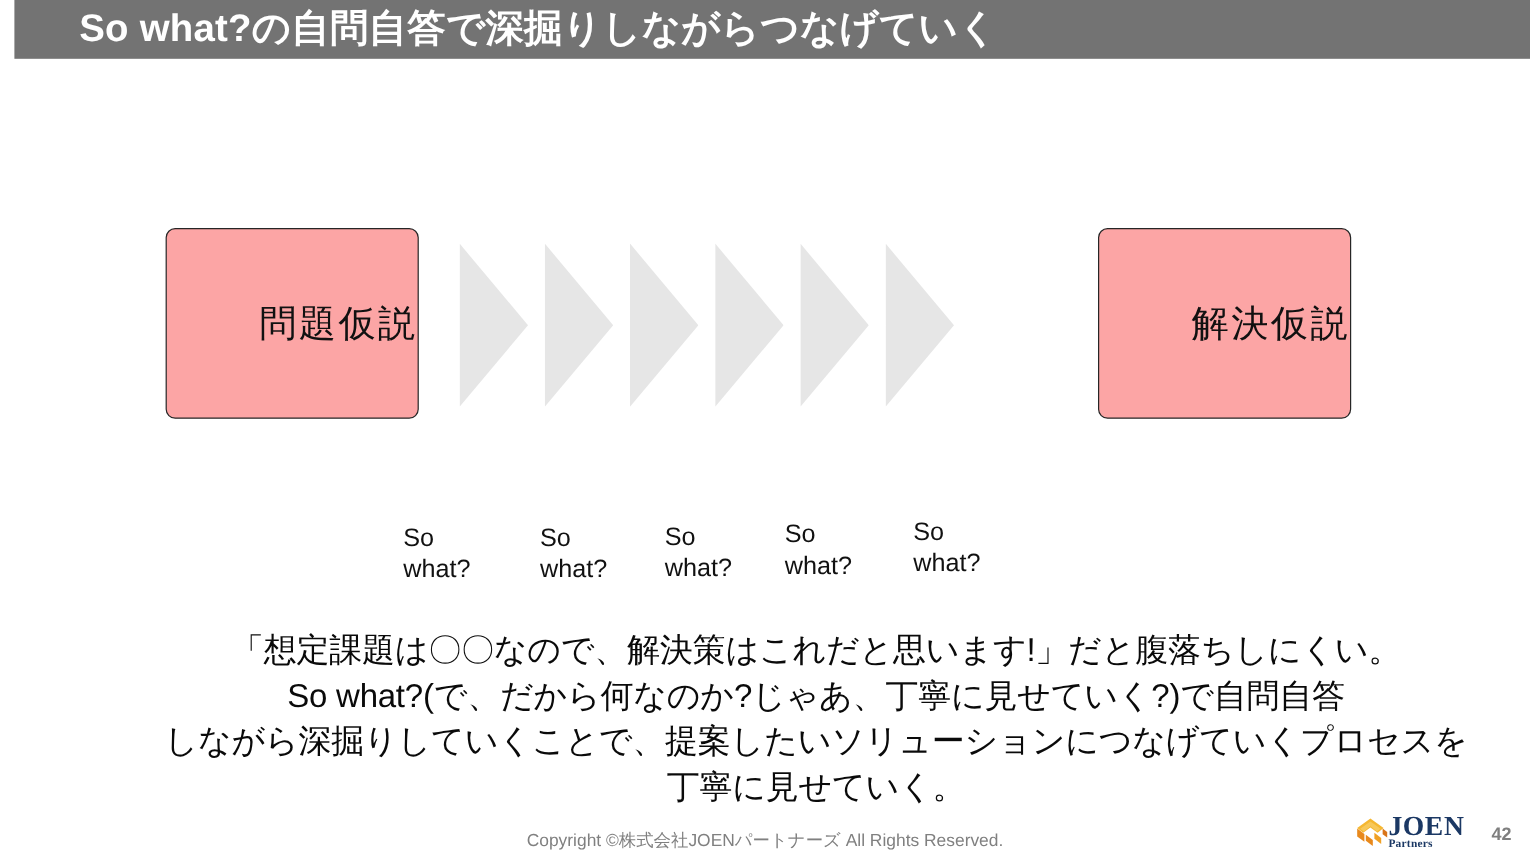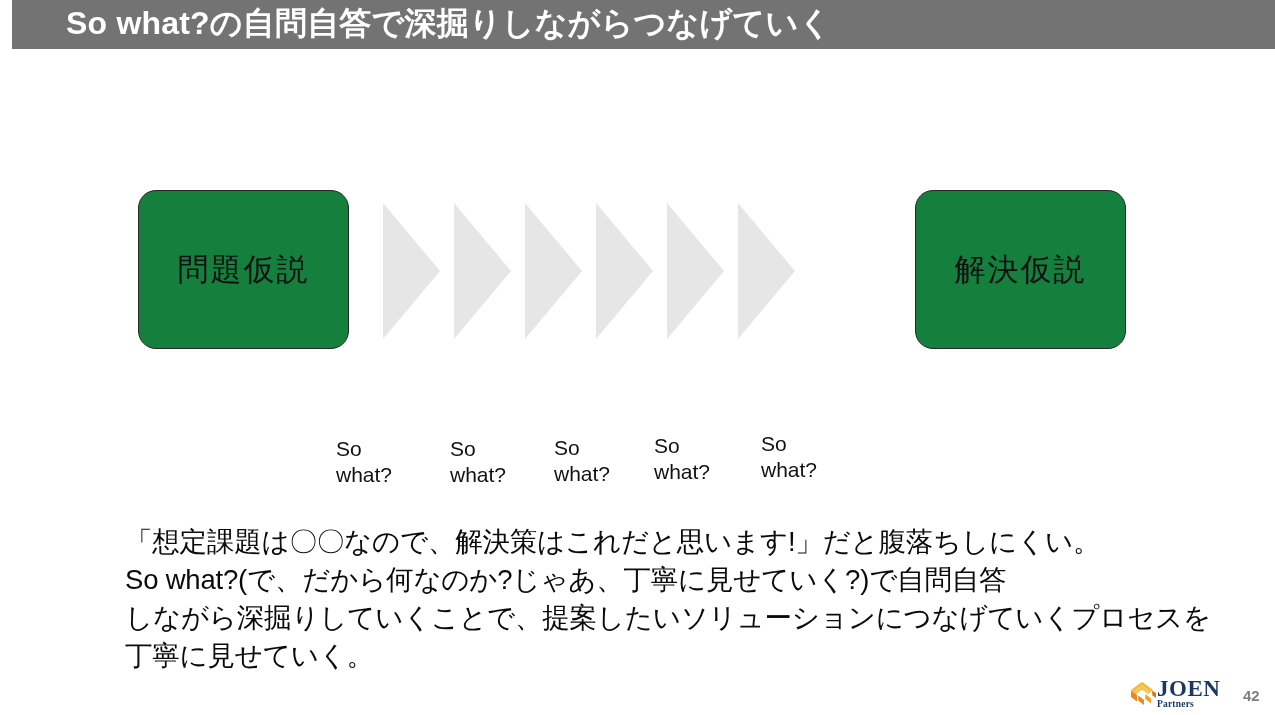--- a/index.html
+++ b/index.html
@@ -38,26 +38,26 @@
     font-size: 32px;
     font-weight: bold;
     color: #ffffff;
     letter-spacing: 0.2px;
     white-space: nowrap;
   }
 
   
   .hyp-box {
     position: absolute;
-    background: #15803d;
+    background: #fca5a5;
     border: 1.4px solid #262626;
-    border-radius: 18px;
+    border-radius: 8px;
     display: flex;
     align-items: center;
-    justify-content: center;
+    justify-content: flex-end;
     box-sizing: border-box;
   }
   .hyp-box-label {
     font-size: 31px;
     color: #111111;
     letter-spacing: 2px;
     white-space: nowrap;
   }
   #box-problem {
     left: 138px;
@@ -96,21 +96,21 @@
   #body-text {
     position: absolute;
     left: 125px;
     top: 523px;
     width: 1110px;
     font-size: 27.5px;
     line-height: 38px;
     color: #0a0a0a;
     letter-spacing: -0.2px;
   }
-  #body-text div { white-space: nowrap; }
+  #body-text div { white-space: nowrap; text-align: center; }
 
   
   #footer-copyright {
     position: absolute;
     left: 0;
     top: 691px;
     width: 1275px;
     text-align: center;
     font-size: 14.5px;
     color: #808080;
@@ -235,20 +235,21 @@
     </div>
   </div>
 
   <div id="body-text">
     <div>「想定課題は〇〇なので、解決策はこれだと思います!」だと腹落ちしにくい。</div>
     <div>So what?(で、だから何なのか?じゃあ、丁寧に見せていく?)で自問自答</div>
     <div>しながら深掘りしていくことで、提案したいソリューションにつなげていくプロセスを</div>
     <div>丁寧に見せていく。</div>
   </div>
 
+  <div id="footer-copyright">Copyright ©株式会社JOENパートナーズ All Rights Reserved.</div>
 
   <div id="logo-group">
     <div id="logo-mark">
       <svg width="28" height="25" viewBox="0 0 28 25">
         <g>
           <polygon points="13,1 24,9 19,13 13,8.5 7,13 2,9" fill="#f5b731"></polygon>
           <polygon points="2,9.5 8,14 8,20.5 2,16" fill="#e8891c"></polygon>
           <polygon points="9.2,14.6 15,19 15,24 9.2,19.6" fill="#e8891c"></polygon>
           <polygon points="16.3,13 22,17.4 22,22.4 16.3,18" fill="#f0a024"></polygon>
           <polygon points="23.2,9.4 27,12.3 27,17 23.2,14.2" fill="#d9741a"></polygon>

